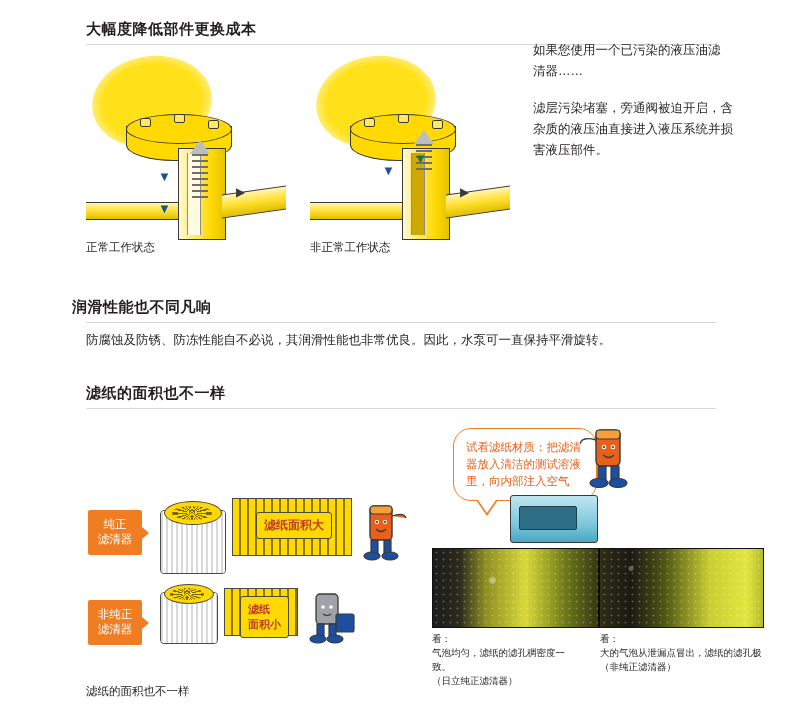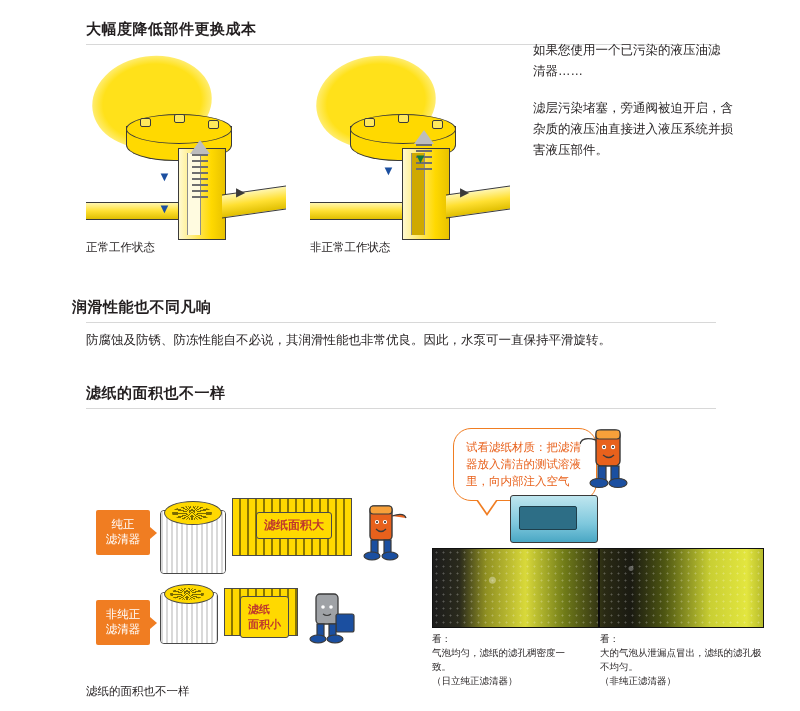--- a/index.html
+++ b/index.html
@@ -152,21 +152,20 @@
   .badge {
     position: absolute;
     width: 54px;
     padding: 7px 0 8px 0;
     background: #f07d22;
     color: #ffffff;
     font-size: 11.5px;
     line-height: 15px;
     text-align: center;
     border-radius: 2px;
-    margin-left: 8px;
   }
   .badge::after {
     content: "";
     position: absolute;
     right: -7px; top: 50%;
     margin-top: -6px;
     width: 0; height: 0;
     border-top: 6px solid transparent;
     border-bottom: 6px solid transparent;
     border-left: 7px solid #f07d22;
@@ -440,19 +439,18 @@
   </div>
 
   <div class="photo-caption" style="left:432px; top:632px; width:150px;">
     <div>看：</div>
     <div>气泡均匀，滤纸的滤孔稠密度一致。</div>
     <div>（日立纯正滤清器）</div>
   </div>
   <div class="photo-caption" style="left:600px; top:632px; width:172px;">
     <div>看：</div>
     <div>大的气泡从泄漏点冒出，滤纸的滤孔极</div>
-    <div>不均匀。</div>
     <div>（非纯正滤清器）</div>
   </div>
 
   <div class="caption" style="left:86px; top:684px;">滤纸的面积也不一样</div>
 
 </div>
 
 </body></html>

